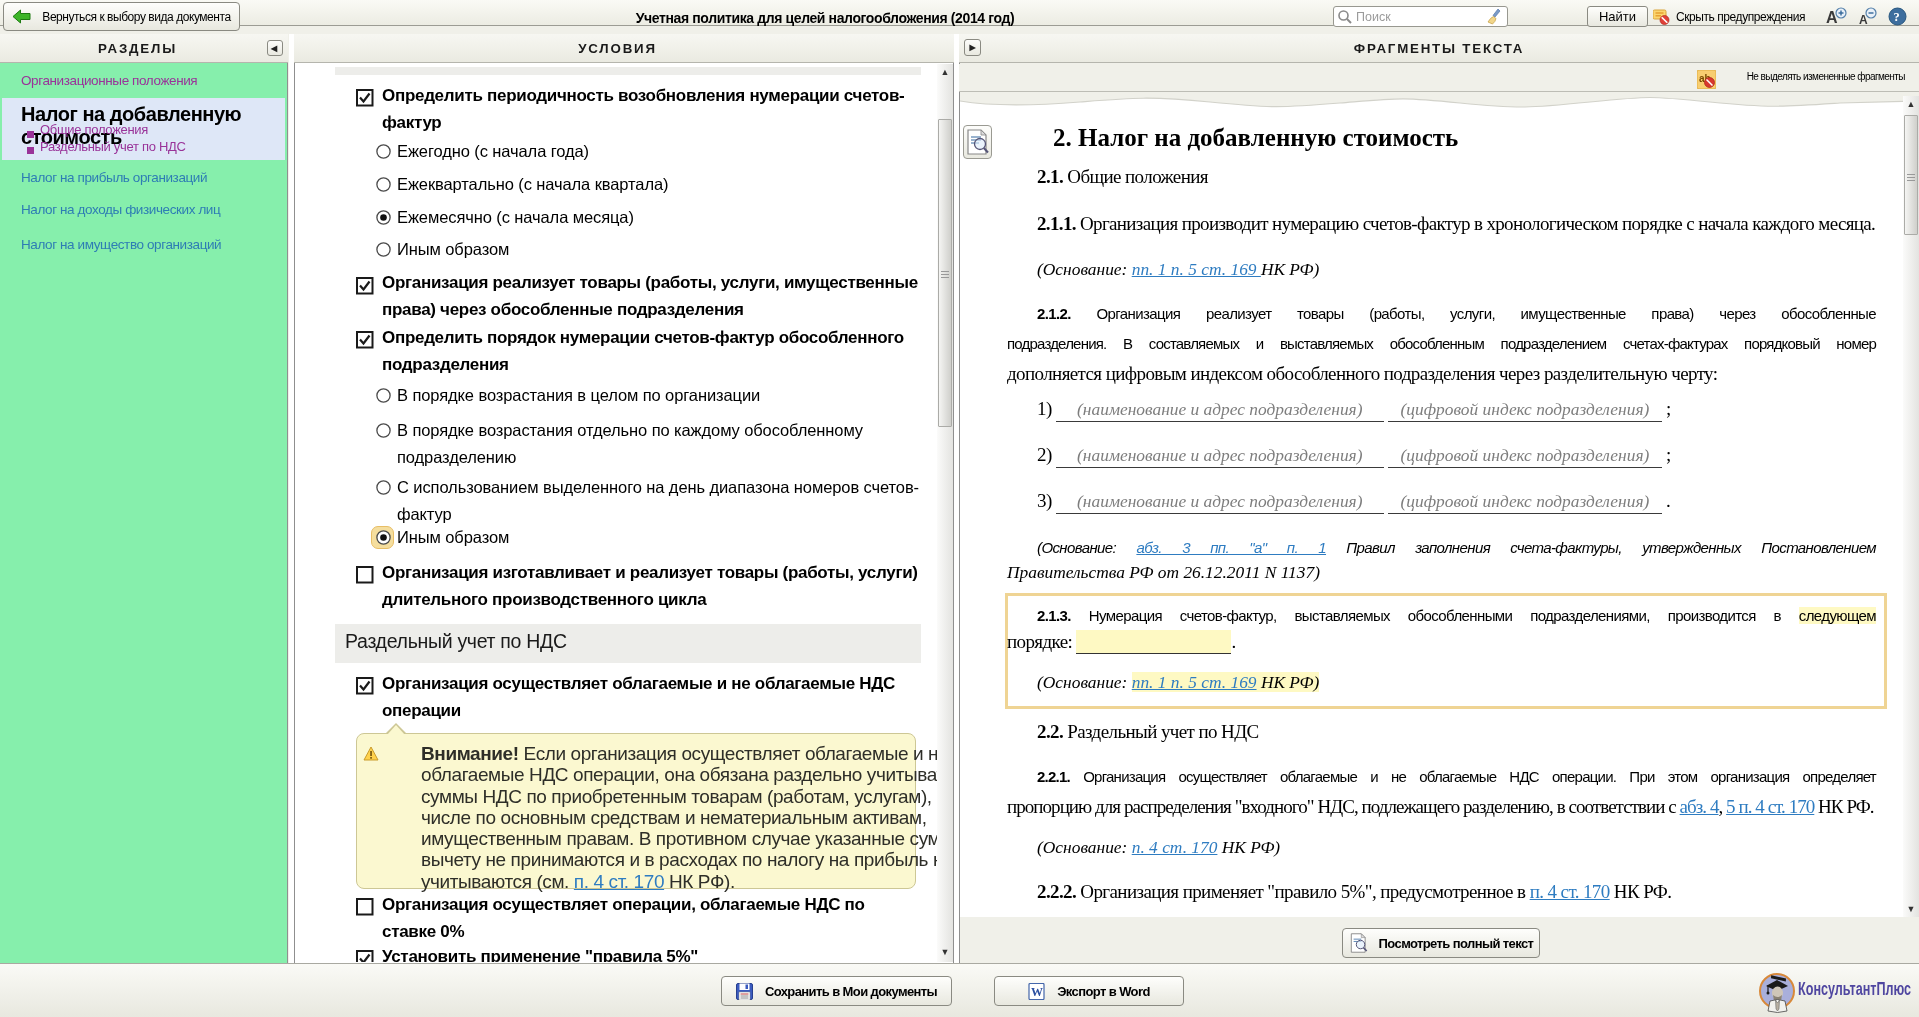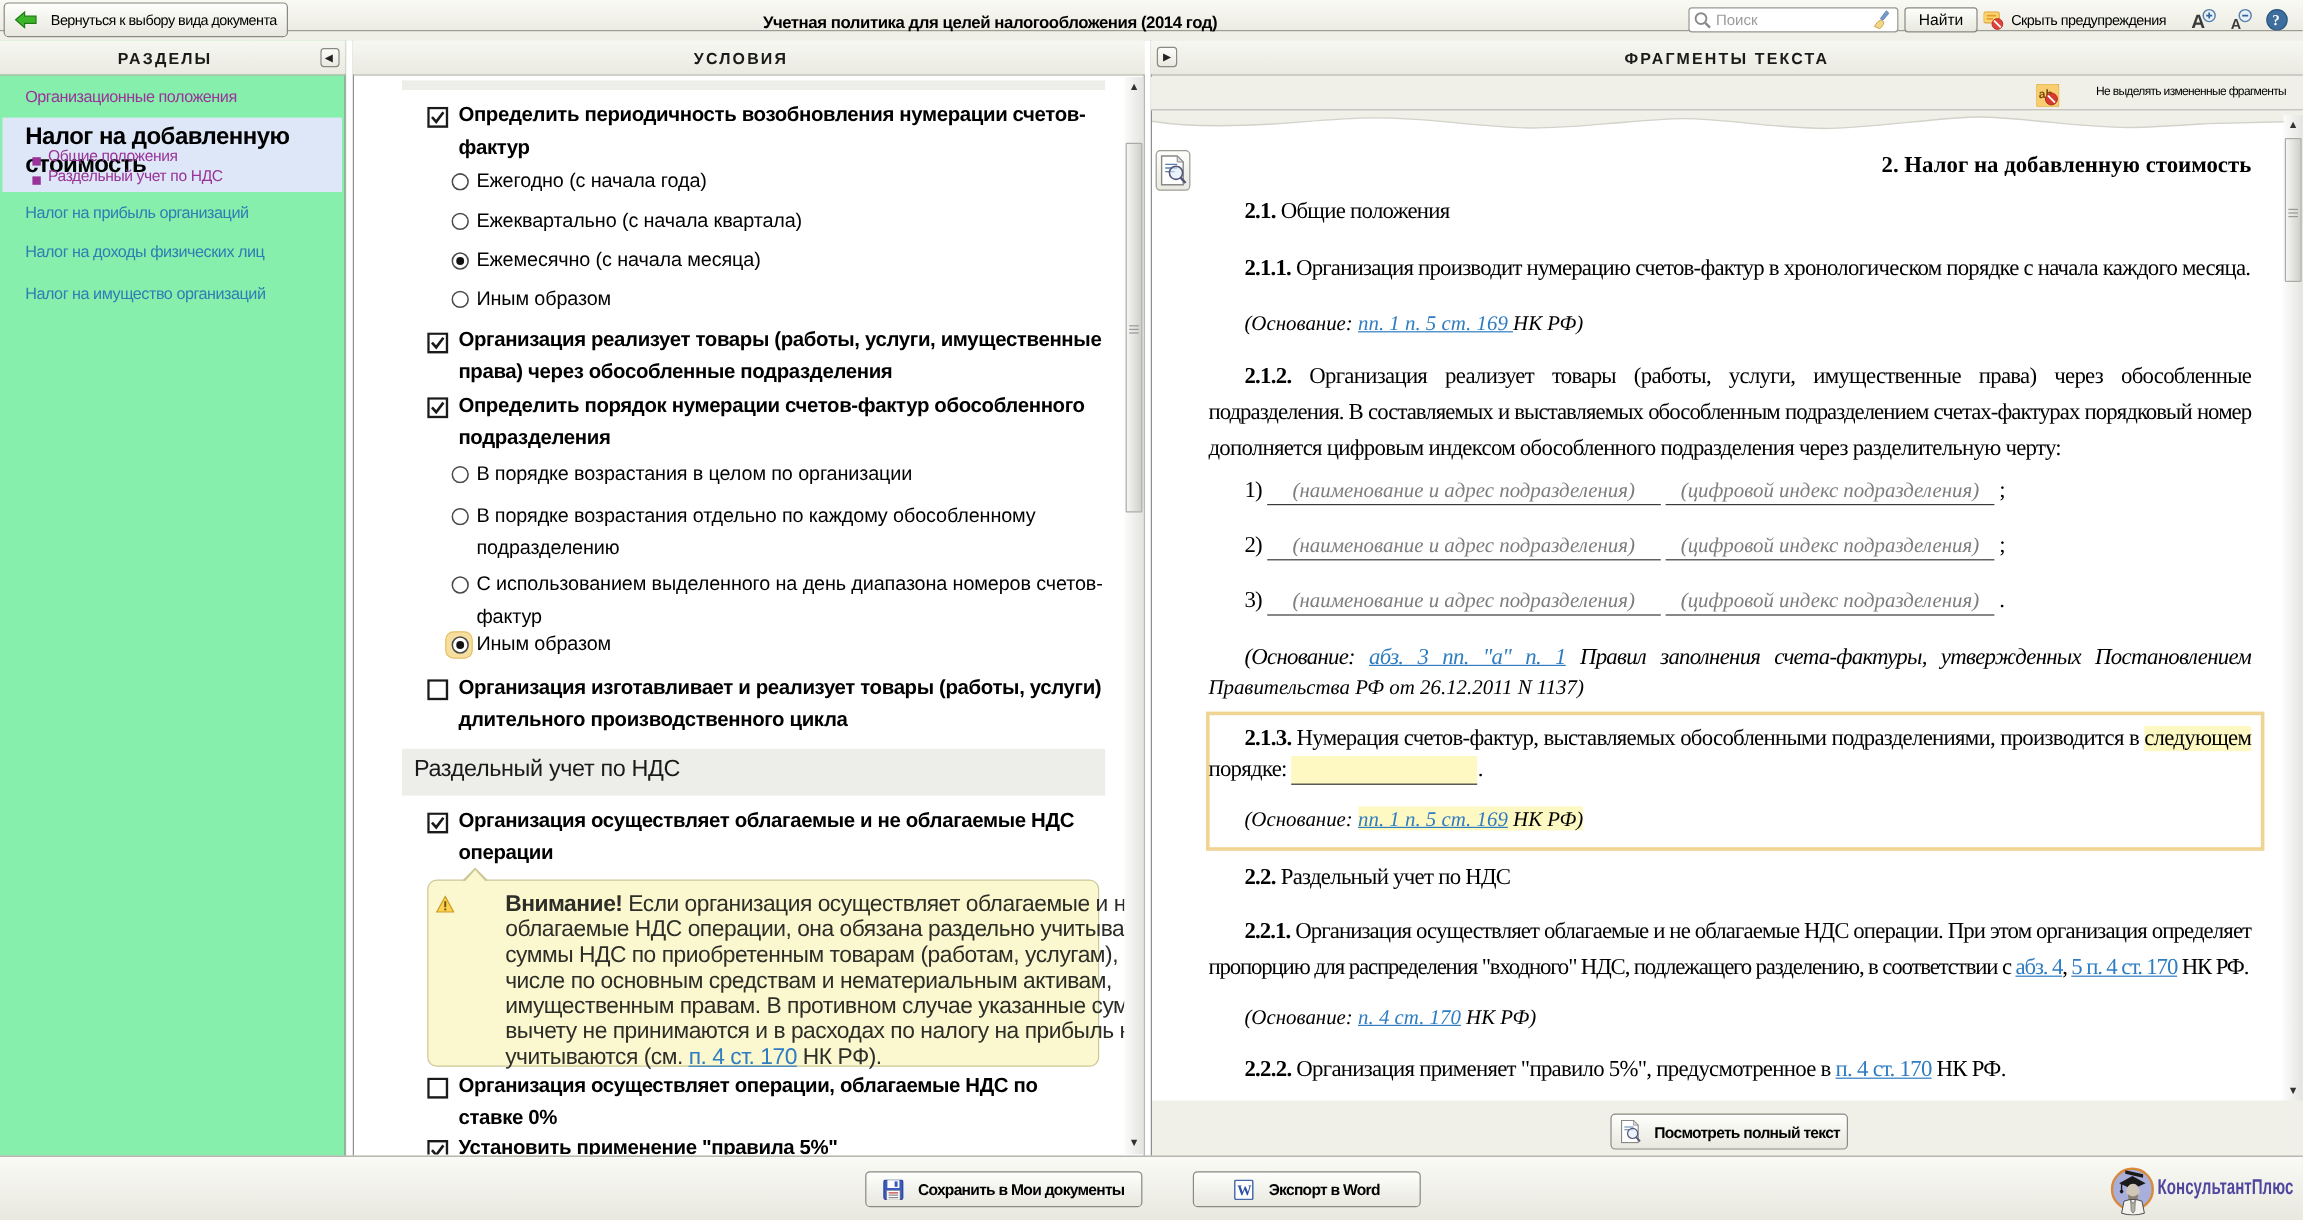--- a/index.html
+++ b/index.html
@@ -2,21 +2,21 @@
 <html><head><meta charset="utf-8"><style>
 *{margin:0;padding:0;box-sizing:border-box;}
 html,body{width:1919px;height:1017px;overflow:hidden;background:#F0F0E9;font-family:"Liberation Sans",sans-serif;position:relative;}
 .abs{position:absolute;}
 
 #topbar{position:absolute;left:0;top:0;width:1919px;height:26px;background:linear-gradient(#FAFAF5,#ECECE3);border-bottom:1px solid #9C9C94;}
 .btn{background:linear-gradient(#FEFEFC,#E8E8DF);border:1px solid #8A8A82;border-radius:4px;display:flex;align-items:center;justify-content:center;}
 #backbtn{position:absolute;left:3px;top:2px;width:237px;height:29px;font-size:12px;letter-spacing:-0.45px;color:#000;}
 #backbtn svg{margin-right:10px;}
 #doctitle{position:absolute;left:420px;top:10px;width:810px;text-align:center;font-size:14px;letter-spacing:-0.38px;font-weight:bold;color:#000;}
-#searchbox{position:absolute;left:1407px;top:6px;width:175px;height:21px;background:#fff;border:1px solid #989890;border-radius:3px;}
+#searchbox{position:absolute;left:1333px;top:6px;width:175px;height:21px;background:#fff;border:1px solid #989890;border-radius:3px;}
 #searchbox .ph{position:absolute;left:22px;top:3px;font-size:12.5px;color:#9B9B9B;}
 #findbtn{position:absolute;left:1587px;top:6px;width:61px;height:21px;font-size:13px;border-radius:3px;}
 #hidewarn{position:absolute;left:1676px;top:10px;font-size:12px;letter-spacing:-0.43px;color:#000;}
 
 .phead{position:absolute;top:34px;height:29px;background:linear-gradient(#F7F7F2,#EAEAE1);border-bottom:1px solid #B5B5AD;text-align:center;font-size:13.3px;font-weight:bold;letter-spacing:1.8px;color:#1a1a1a;line-height:29px;}
 
 #leftcol{position:absolute;left:0;top:34px;width:288px;height:929px;background:#86efac;border-right:1px solid #8F8F8F;}
 #gapA{position:absolute;left:289px;top:34px;width:5px;height:929px;background:#fff;}
 #midcol{position:absolute;left:294px;top:34px;width:660px;height:929px;background:#fff;border-left:1px solid #8F8F8F;border-right:1px solid #8F8F8F;}
 #gapB{position:absolute;left:954px;top:34px;width:5px;height:929px;background:#fff;}
@@ -48,21 +48,21 @@
 
 #righthead{left:959px;width:960px;}
 #fragbar{position:absolute;left:959px;top:64px;width:960px;height:28px;background:#F0F0E9;border-bottom:1px solid #BDBDB5;}
 #fragbar .txt{position:absolute;right:14px;top:7px;font-size:10px;letter-spacing:-0.55px;color:#000;}
 #docarea{position:absolute;left:960px;top:95px;width:943px;height:822px;background:#fff;}
 .docline{position:absolute;left:47px;width:869px;font-family:"Liberation Serif",serif;font-size:19px;line-height:23px;letter-spacing:-0.6px;color:#000;white-space:nowrap;}
 .ublank{display:inline-block;border-bottom:1px solid #3a3a3a;text-align:center;text-indent:0;}
 .b1{width:328px;}.b2{width:274px;}
 .phD{color:#7d7d7d;font-style:italic;font-size:17.4px;letter-spacing:0;}
 .osn{font-size:17.4px;letter-spacing:0;}
-.docjust{position:absolute;left:47px;width:869px;font-family:Liberation Serif, serif;font-size:19px;line-height:23px;letter-spacing:-0.6px;color:#000;text-align:justify;text-align-last:justify;white-space:normal;}
+.docjust{position:absolute;left:47px;width:869px;font-family:Liberation Sans, sans-serif;font-size:15px;line-height:23px;letter-spacing:-0.6px;color:#000;text-align:justify;text-align-last:justify;white-space:normal;}
 .doclink{color:#2E7CC1;text-decoration:underline;}
 .it{font-style:italic;}
 .hl{background:#fef9c3;}
 #hlbox{position:absolute;left:45px;top:498px;width:882px;height:116px;border:3px solid #EFD494;background:#fff;}
 #fulltextbtn{position:absolute;left:1342px;top:928px;width:198px;height:30px;font-size:13px;letter-spacing:-0.6px;font-weight:bold;}
 #previewbtn{position:absolute;left:963px;top:125px;width:29px;height:34px;background:linear-gradient(#FDFDFB,#E9E9E0);border:1px solid #9A9A92;border-radius:4px;}
 
 #bottombar{position:absolute;left:0;top:963px;width:1919px;height:54px;background:linear-gradient(#FAFAF6,#E8E8DF);border-top:1px solid #A9A9A1;}
 #savebtn{position:absolute;left:721px;top:12px;width:231px;height:30px;font-size:13px;letter-spacing:-0.6px;font-weight:bold;}
 #exportbtn{position:absolute;left:994px;top:12px;width:190px;height:30px;font-size:13px;letter-spacing:-0.6px;font-weight:bold;}
@@ -245,21 +245,21 @@
     </svg>
   <span class="txt">Не выделять измененные фрагменты</span>
 </div>
 
 <svg class="abs" style="left:960px;top:93px;z-index:5" width="943" height="18" viewBox="0 0 943 18" preserveAspectRatio="none">
     <rect x="0" y="0" width="959" height="18" fill="#fff"></rect>
     <path d="M0 8 C 30 13, 70 13, 120 9 S 190 3, 250 9 S 320 15, 380 10 S 440 4, 500 10 S 570 15, 630 9 S 690 3, 750 9 S 820 14, 880 10 L 959 8 L 959 0 L 0 0 Z" fill="#F0F0E9"></path>
     <path d="M0 8 C 30 13, 70 13, 120 9 S 190 3, 250 9 S 320 15, 380 10 S 440 4, 500 10 S 570 15, 630 9 S 690 3, 750 9 S 820 14, 880 10 L 959 8" fill="none" stroke="#D2D2CA" stroke-width="1.2"></path>
   </svg>
 <div id="docarea">
-  <div class="docline" style="top:31px;width:869px;text-align:right;font-weight:bold;font-size:19px;letter-spacing:0;padding-left:46px;">2. Налог на добавленную стоимость</div>
+  <div class="docline" style="top:31px;width:869px;text-align:left;font-weight:bold;font-size:25px;letter-spacing:0;padding-left:46px;">2. Налог на добавленную стоимость</div>
   <div class="docline" style="top:70px;text-indent:30px"><b>2.1.</b> Общие положения</div>
   <div class="docline" style="top:117px;text-indent:30px;letter-spacing:-0.65px"><b>2.1.1.</b> Организация производит нумерацию счетов-фактур в хронологическом порядке с начала каждого месяца.</div>
   <div class="docline it osn" style="top:163px;text-indent:30px">(Основание: <span class="doclink it">пп. 1 п. 5 ст. 169 </span>НК РФ)</div>
   <div class="docjust" style="top:207px;text-indent:30px"><b>2.1.2.</b> Организация реализует товары (работы, услуги, имущественные права) через обособленные</div>
   <div class="docjust" style="top:237px;letter-spacing:-0.8px">подразделения. В составляемых и выставляемых обособленным подразделением счетах-фактурах порядковый номер</div>
   <div class="docline" style="top:267px">дополняется цифровым индексом обособленного подразделения через разделительную черту:</div>
   <div class="docline" style="top:302px;text-indent:30px">1) <span class="ublank b1"><span class="phD">(наименование и адрес подразделения)</span></span> <span class="ublank b2"><span class="phD">(цифровой индекс подразделения)</span></span> ;</div>
   <div class="docline" style="top:348px;text-indent:30px">2) <span class="ublank b1"><span class="phD">(наименование и адрес подразделения)</span></span> <span class="ublank b2"><span class="phD">(цифровой индекс подразделения)</span></span> ;</div>
   <div class="docline" style="top:394px;text-indent:30px">3) <span class="ublank b1"><span class="phD">(наименование и адрес подразделения)</span></span> <span class="ublank b2"><span class="phD">(цифровой индекс подразделения)</span></span> .</div>
   <div class="docjust it osn" style="top:441px;text-indent:30px">(Основание: <span class="doclink it">абз. 3 пп. "а" п. 1</span> Правил заполнения счета-фактуры, утвержденных Постановлением</div>

